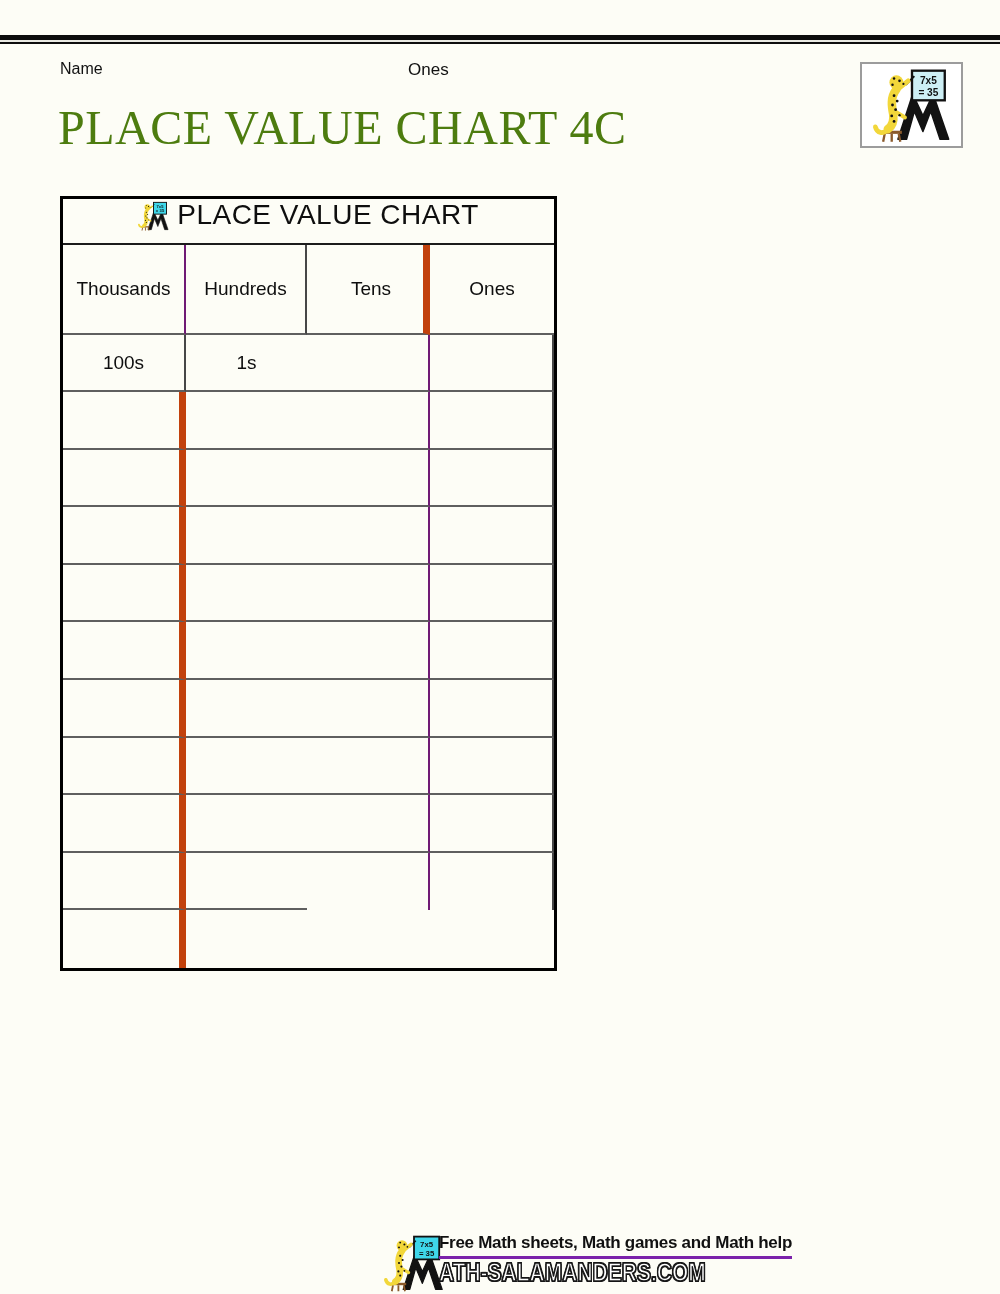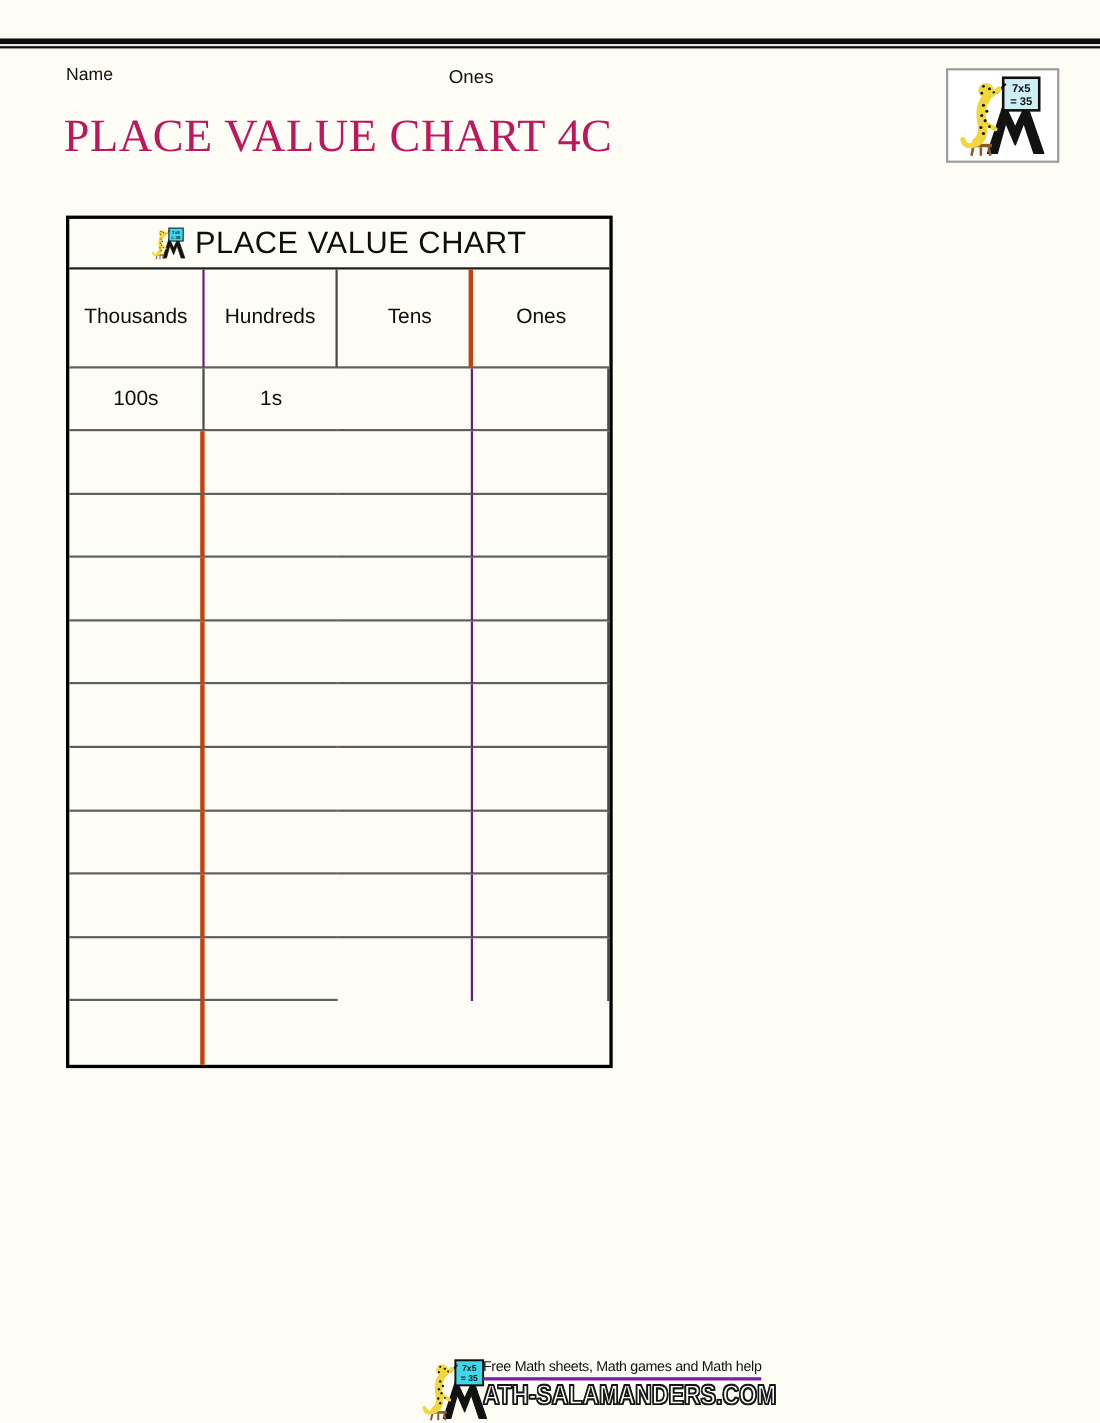--- a/index.html
+++ b/index.html
@@ -15,22 +15,22 @@
     box-sizing:border-box;
     border-top:5px solid #0d0d0d;border-bottom:2px solid #0d0d0d;
     background:#e9e9e2;
   }
   .name-label{position:absolute;left:60px;top:60px;font-size:16px;}
   .date-label{position:absolute;left:408px;top:60px;font-size:17px;}
 
   .page-title{
     position:absolute;left:58px;top:100px;
     font-family:"Liberation Serif", serif;
-    font-size:42px;letter-spacing:.5px;
-    color:#be185d;white-space:nowrap;
+    font-size:48px;letter-spacing:.5px;
+    color:#4d7c0f;white-space:nowrap;
   }
 
   
   .logo-box{
     position:absolute;left:860px;top:62px;width:103px;height:86px;
     box-sizing:border-box;border:2px solid #9c9c9c;background:#ffffff;
     display:flex;align-items:center;justify-content:center;
   }
   .logo-box svg{--board:#cdeff5;}
   .bt{font:700 13px "Liberation Sans",sans-serif;text-anchor:middle;fill:#111;}
@@ -43,38 +43,38 @@
     grid-template-columns:123px 121px 123px 1fr;
     grid-template-rows:46px 90px 57px repeat(10, 1fr);
   }
   .cell{
     box-sizing:border-box;display:flex;align-items:center;justify-content:center;
     font-size:19px;color:#0e0e0e;
     border-bottom:2px solid #5f5f5f;
   }
   .c1{border-right:2px solid #701a75;}
   .c2{border-right:2px solid #474747;}
-  .c3{border-right:4px solid #c2410c;padding-left:12px;}
+  .c3{border-right:7px solid #c2410c;padding-left:12px;}
   .last-row{border-bottom:none;}
   .pv-header{
     grid-column:1/-1;border-bottom:2px solid #1c1c1c;
-    display:flex;align-items:center;justify-content:center;gap:8px;
+    display:flex;align-items:flex-start;justify-content:center;gap:8px;
     font-size:28px;letter-spacing:.5px;
   }
   .pv-header svg{--board:#3fd7ea;}
 
   
   .footer{
     position:absolute;left:383px;top:1233px;
     display:flex;align-items:flex-start;
   }
   .footer-icon svg{--board:#3fd7ea;}
   .footer-col{margin-left:-6px;}
   .tagline{
-    display:inline-block;font-size:13px;font-weight:400;letter-spacing:-.3px;
+    display:inline-block;font-size:17px;font-weight:700;letter-spacing:-.3px;
     padding-bottom:3px;border-bottom:3px solid #7b22aa;white-space:nowrap;
   }
   .site-row{display:flex;align-items:flex-end;margin-top:0px;}
   .site-rest{
     font-weight:700;font-size:25px;line-height:27px;letter-spacing:0;
     color:#fff;white-space:nowrap;
     -webkit-text-stroke:1.5px #161616;
     text-shadow:-1px -1px 0 #161616,1px -1px 0 #161616,-1px 1px 0 #161616,1px 1px 0 #161616;
     transform:scaleX(.84);transform-origin:left top;
   }

